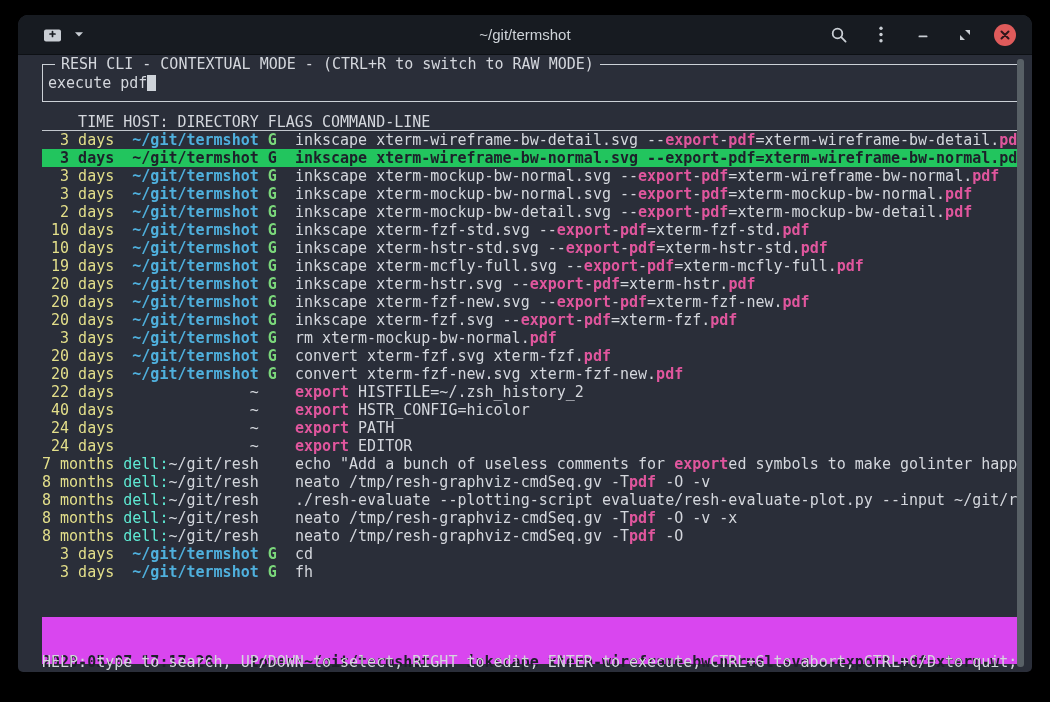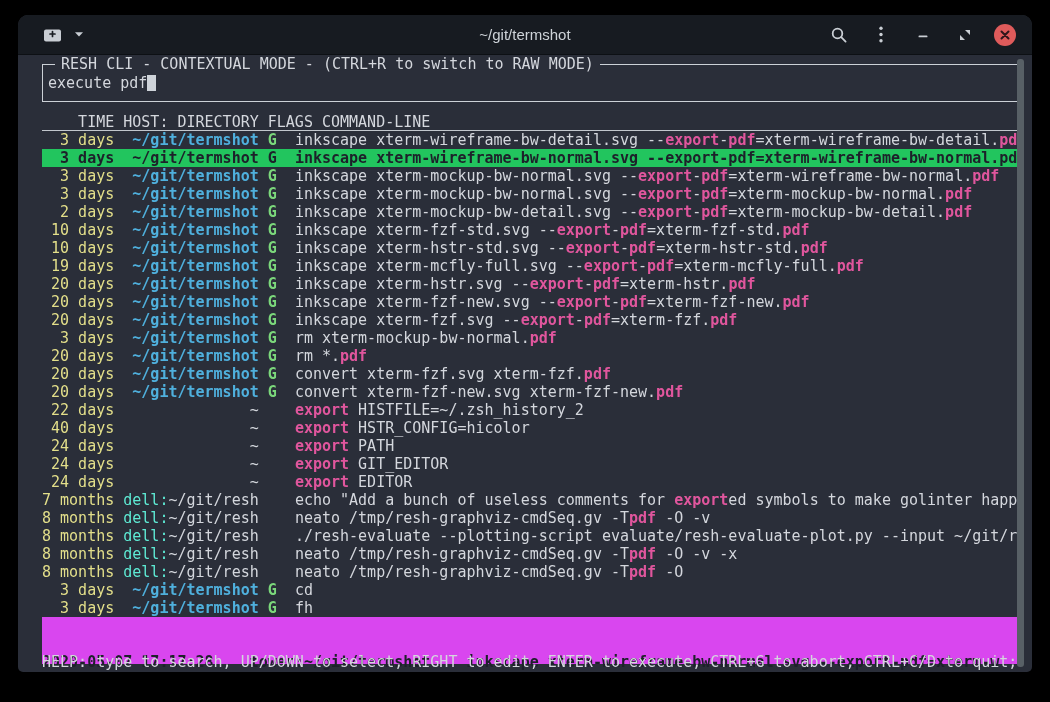--- a/index.html
+++ b/index.html
@@ -127,27 +127,25 @@
         <div class="row"><span class="t">  3 days</span>  <span class="d cy">~/git/termshot</span> <span class="g">G</span>  <span class="c">inkscape xterm-mockup-bw-normal.svg --<span class="match">export</span>-<span class="match">pdf</span>=xterm-wireframe-bw-normal.<span class="match">pdf</span></span></div>
         <div class="row"><span class="t">  3 days</span>  <span class="d cy">~/git/termshot</span> <span class="g">G</span>  <span class="c">inkscape xterm-mockup-bw-normal.svg --<span class="match">export</span>-<span class="match">pdf</span>=xterm-mockup-bw-normal.<span class="match">pdf</span></span></div>
         <div class="row"><span class="t">  2 days</span>  <span class="d cy">~/git/termshot</span> <span class="g">G</span>  <span class="c">inkscape xterm-mockup-bw-detail.svg --<span class="match">export</span>-<span class="match">pdf</span>=xterm-mockup-bw-detail.<span class="match">pdf</span></span></div>
         <div class="row"><span class="t"> 10 days</span>  <span class="d cy">~/git/termshot</span> <span class="g">G</span>  <span class="c">inkscape xterm-fzf-std.svg --<span class="match">export</span>-<span class="match">pdf</span>=xterm-fzf-std.<span class="match">pdf</span></span></div>
         <div class="row"><span class="t"> 10 days</span>  <span class="d cy">~/git/termshot</span> <span class="g">G</span>  <span class="c">inkscape xterm-hstr-std.svg --<span class="match">export</span>-<span class="match">pdf</span>=xterm-hstr-std.<span class="match">pdf</span></span></div>
         <div class="row"><span class="t"> 19 days</span>  <span class="d cy">~/git/termshot</span> <span class="g">G</span>  <span class="c">inkscape xterm-mcfly-full.svg --<span class="match">export</span>-<span class="match">pdf</span>=xterm-mcfly-full.<span class="match">pdf</span></span></div>
         <div class="row"><span class="t"> 20 days</span>  <span class="d cy">~/git/termshot</span> <span class="g">G</span>  <span class="c">inkscape xterm-hstr.svg --<span class="match">export</span>-<span class="match">pdf</span>=xterm-hstr.<span class="match">pdf</span></span></div>
         <div class="row"><span class="t"> 20 days</span>  <span class="d cy">~/git/termshot</span> <span class="g">G</span>  <span class="c">inkscape xterm-fzf-new.svg --<span class="match">export</span>-<span class="match">pdf</span>=xterm-fzf-new.<span class="match">pdf</span></span></div>
         <div class="row"><span class="t"> 20 days</span>  <span class="d cy">~/git/termshot</span> <span class="g">G</span>  <span class="c">inkscape xterm-fzf.svg --<span class="match">export</span>-<span class="match">pdf</span>=xterm-fzf.<span class="match">pdf</span></span></div>
         <div class="row"><span class="t">  3 days</span>  <span class="d cy">~/git/termshot</span> <span class="g">G</span>  <span class="c">rm xterm-mockup-bw-normal.<span class="match">pdf</span></span></div>
-        <div class="row"><span class="t"> 20 days</span>  <span class="d cy">~/git/termshot</span> <span class="g">G</span>  <span class="c">rm *.<span class="match">pdf</span></span></div>
         <div class="row"><span class="t"> 20 days</span>  <span class="d cy">~/git/termshot</span> <span class="g">G</span>  <span class="c">convert xterm-fzf.svg xterm-fzf.<span class="match">pdf</span></span></div>
         <div class="row"><span class="t"> 20 days</span>  <span class="d cy">~/git/termshot</span> <span class="g">G</span>  <span class="c">convert xterm-fzf-new.svg xterm-fzf-new.<span class="match">pdf</span></span></div>
         <div class="row"><span class="t"> 22 days</span>               <span class="d">~</span> <span class="g"> </span>  <span class="c"><span class="match">export</span> HISTFILE=~/.zsh_history_2</span></div>
         <div class="row"><span class="t"> 40 days</span>               <span class="d">~</span> <span class="g"> </span>  <span class="c"><span class="match">export</span> HSTR_CONFIG=hicolor</span></div>
         <div class="row"><span class="t"> 24 days</span>               <span class="d">~</span> <span class="g"> </span>  <span class="c"><span class="match">export</span> PATH</span></div>
-        <div class="row"><span class="t"> 24 days</span>               <span class="d">~</span> <span class="g"> </span>  <span class="c"><span class="match">export</span> GIT_EDITOR</span></div>
         <div class="row"><span class="t"> 24 days</span>               <span class="d">~</span> <span class="g"> </span>  <span class="c"><span class="match">export</span> EDITOR</span></div>
         <div class="row"><span class="t">7 months</span> <span class="h">dell:</span><span class="d">~/git/resh</span> <span class="g"> </span>  <span class="c">echo "Add a bunch of useless comments for <span class="match">export</span>ed symbols to make golinter happ</span></div>
         <div class="row"><span class="t">8 months</span> <span class="h">dell:</span><span class="d">~/git/resh</span> <span class="g"> </span>  <span class="c">neato /tmp/resh-graphviz-cmdSeq.gv -T<span class="match">pdf</span> -O -v</span></div>
         <div class="row"><span class="t">8 months</span> <span class="h">dell:</span><span class="d">~/git/resh</span> <span class="g"> </span>  <span class="c">./resh-evaluate --plotting-script evaluate/resh-evaluate-plot.py --input ~/git/r</span></div>
         <div class="row"><span class="t">8 months</span> <span class="h">dell:</span><span class="d">~/git/resh</span> <span class="g"> </span>  <span class="c">neato /tmp/resh-graphviz-cmdSeq.gv -T<span class="match">pdf</span> -O -v -x</span></div>
         <div class="row"><span class="t">8 months</span> <span class="h">dell:</span><span class="d">~/git/resh</span> <span class="g"> </span>  <span class="c">neato /tmp/resh-graphviz-cmdSeq.gv -T<span class="match">pdf</span> -O</span></div>
         <div class="row"><span class="t">  3 days</span>  <span class="d cy">~/git/termshot</span> <span class="g">G</span>  <span class="c">cd</span></div>
         <div class="row"><span class="t">  3 days</span>  <span class="d cy">~/git/termshot</span> <span class="g">G</span>  <span class="c">fh</span></div>
       </div>
 

